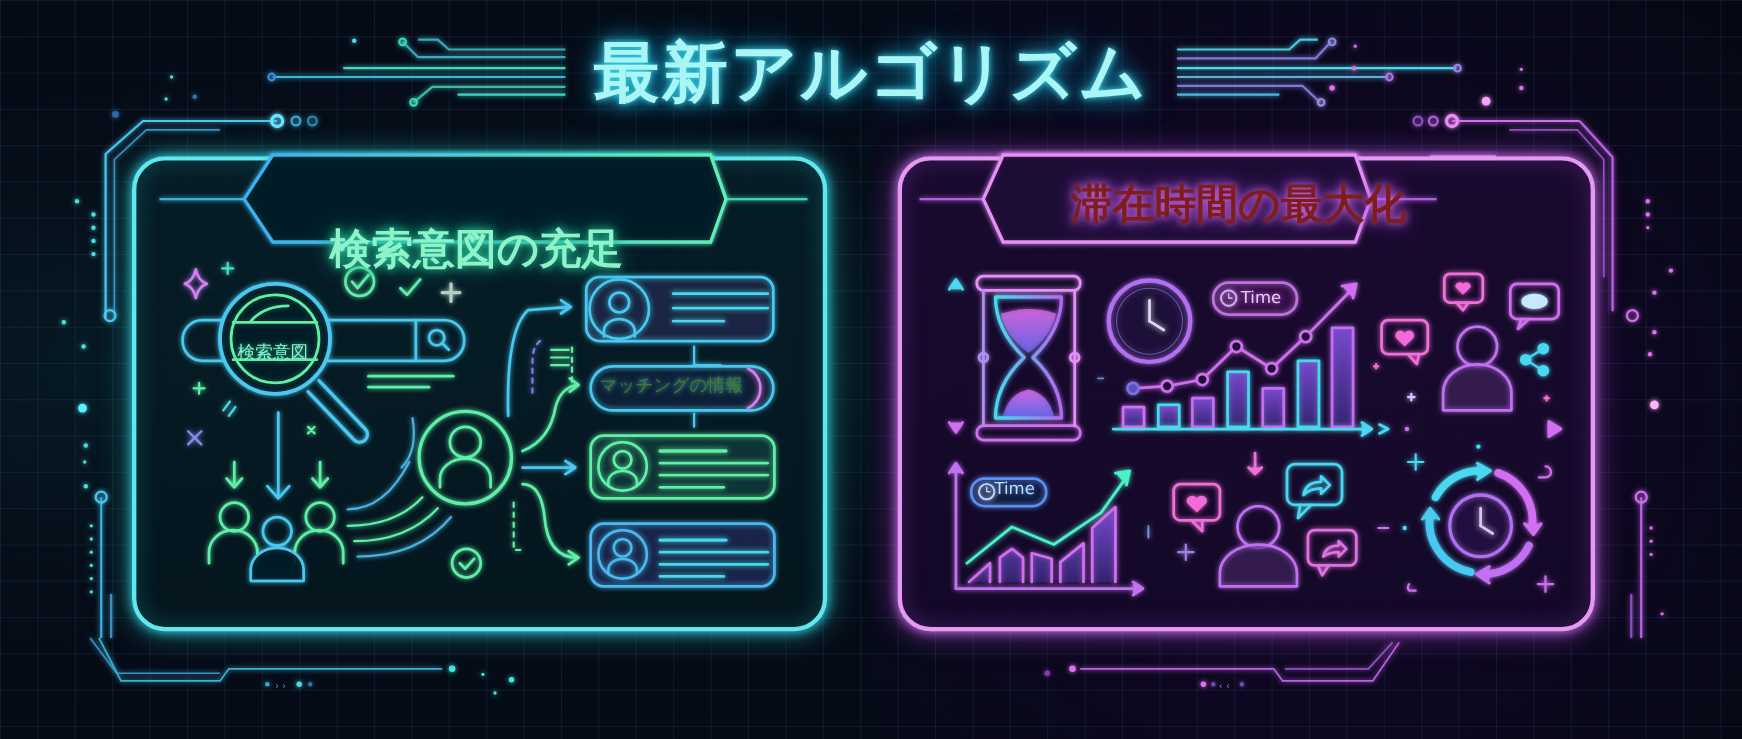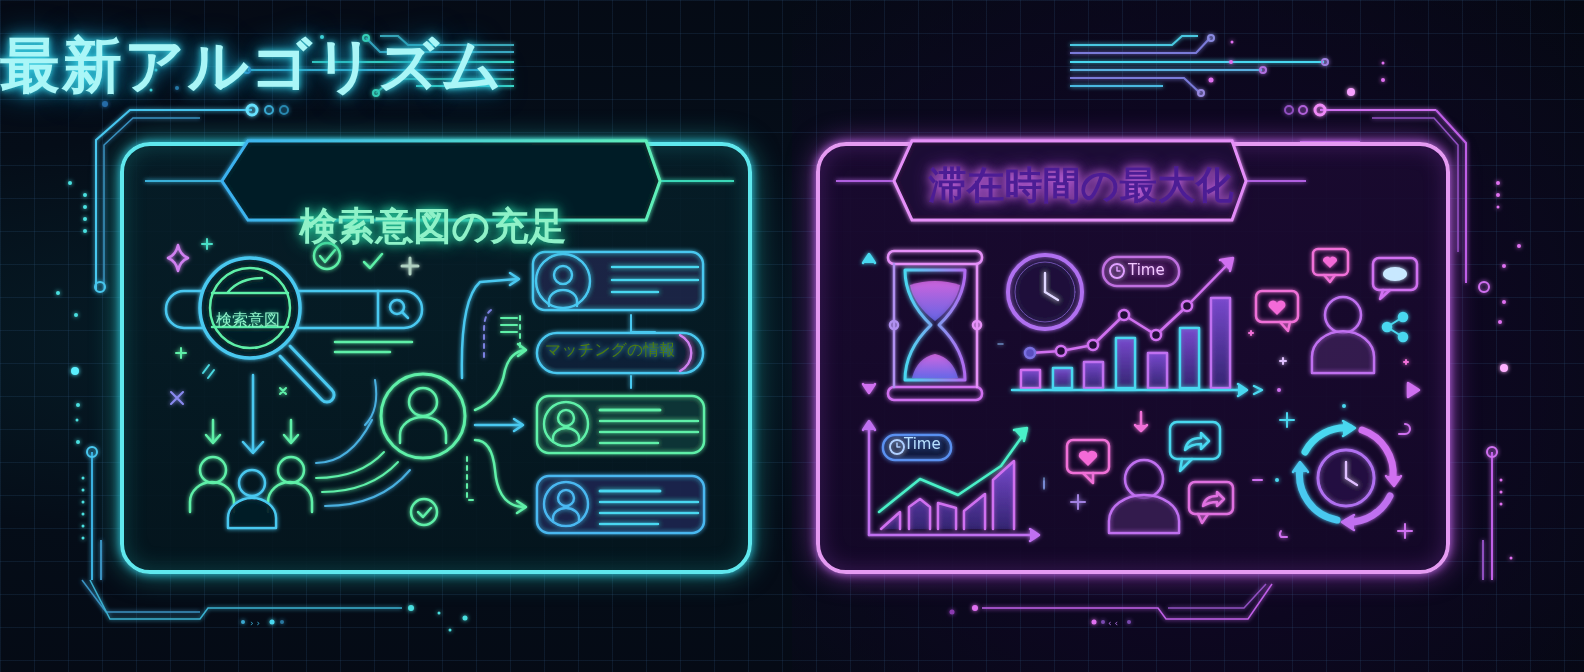--- a/index.html
+++ b/index.html
@@ -16,21 +16,21 @@
   .grid {
     position: absolute; inset: 0;
     background-image:
       linear-gradient(rgba(60,110,160,0.16) 1px, transparent 1px),
       linear-gradient(90deg, rgba(60,110,160,0.16) 1px, transparent 1px);
     background-size: 34px 33px;
     pointer-events: none;
   }
   svg.deco { position: absolute; left: 0; top: 0; }
   .main-title {
-    position: absolute; left: 0; top: 26px; width: 1584px; text-align: left;
+    position: absolute; left: 0; top: 26px; width: 1584px; text-align: center;
     font-size: 60px; font-weight: bold; color: #aaf6f7; letter-spacing: 2px;
     text-shadow: 0 0 6px #3fd8e8, 0 0 16px #1aa8c8, 0 0 30px #0c6e9a;
   }
   .panel {
     position: absolute; top: 142px; height: 432px; border-radius: 30px;
     box-sizing: border-box;
   }
   .panel-left {
     left: 120px; width: 632px; border: 4px solid #5fe8ee;
     background: linear-gradient(180deg, rgba(6,30,40,0.85), rgba(4,22,30,0.9));
@@ -39,21 +39,21 @@
   }
   .panel-right {
     left: 816px; width: 634px; border: 4px solid #e59af2;
     background: linear-gradient(180deg, rgba(26,10,48,0.9), rgba(20,8,40,0.92));
     box-shadow: 0 0 10px #c06ae6, 0 0 28px rgba(190,80,230,0.55), inset 0 0 22px rgba(180,80,230,0.25);
   }
   .badge-text {
     position: absolute; top: 160px; font-size: 38px; font-weight: bold; text-align: center;
   }
   .badge-left-text { left: 230px; width: 406px; color: #8ff2c8; text-shadow: 0 0 8px #2ad2a0, 0 0 18px #14a080; margin-top: 41px; }
-  .badge-right-text { left: 875px; width: 412px; color: #4c1d95; text-shadow: 0 0 8px #d070e8, 0 0 18px #9a3ad0; }
+  .badge-right-text { left: 920px; width: 412px; color: #7f1d1d; text-shadow: 0 0 8px #d070e8, 0 0 18px #9a3ad0; }
   .label {
     position: absolute; font-weight: normal; white-space: nowrap;
   }
   .lbl-search { left: 216px; top: 310px; font-size: 16px; color: #8ff2c8; text-shadow: 0 0 5px #2ad2a0; }
   .lbl-matching { left: 545px; top: 340px; font-size: 16px; color: #4d7c0f; text-shadow: 0 0 5px #4ac8f0; }
   .lbl-time1 { left: 1128px; top: 261px; font-size: 15px; color: #f2c8ff; text-shadow: 0 0 5px #c070e0; }
   .lbl-time2 { left: 904px; top: 435px; font-size: 15px; color: #b8e0ff; text-shadow: 0 0 5px #5a90f0; }
 </style>
 </head>
 <body>

